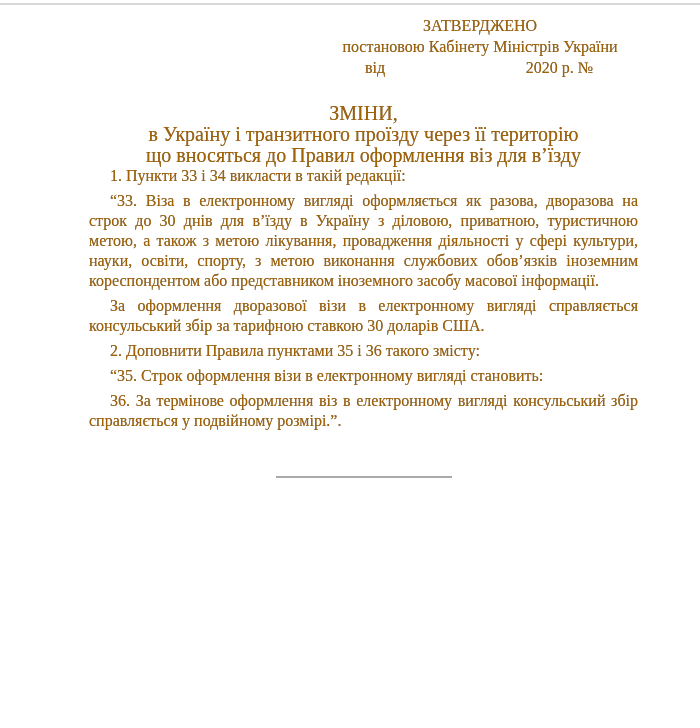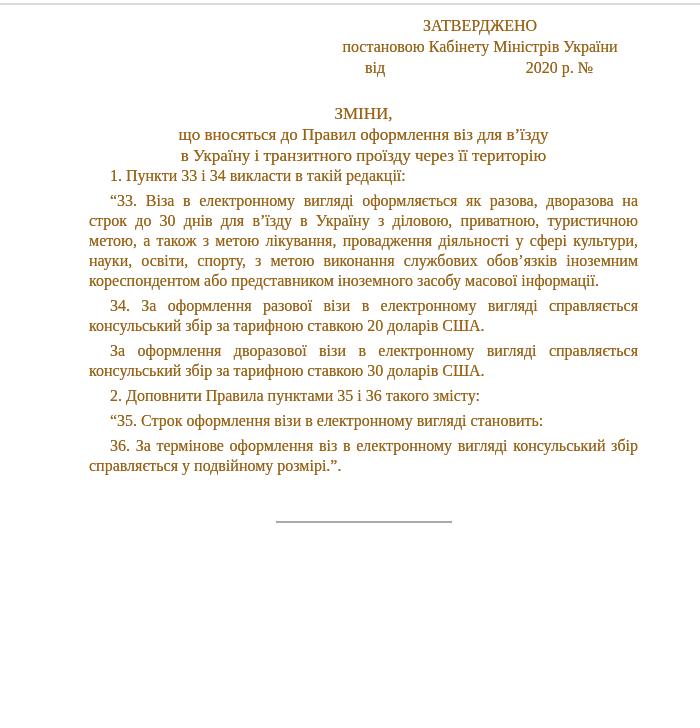--- a/index.html
+++ b/index.html
@@ -35,21 +35,21 @@
     line-height: 21px;
     text-align: center;
   }
   .approval-date {
     display: flex;
     justify-content: space-between;
     padding: 0 30px 0 28px;
   }
   .title {
     margin-top: 25px;
-    font-size: 17px;
+    font-size: 20px;
     line-height: 21px;
     text-align: center;
   }
   .doc-body {
     font-size: 16px;
     line-height: 20px;
     text-align: justify;
   }
   .doc-body p {
     margin: 0 0 5px 0;
@@ -74,28 +74,27 @@
       <div>ЗАТВЕРДЖЕНО</div>
       <div>постановою Кабінету Міністрів України</div>
       <div class="approval-date">
         <span>від</span>
         <span>2020 р. №</span>
       </div>
     </div>
 
     <div class="title">
       <div>ЗМІНИ,</div>
+      <div>в Україну і транзитного проїзду через її територію</div>
       <div>що вносяться до Правил оформлення віз для в’їзду</div>
-      <div>в Україну і транзитного проїзду через її територію</div>
     </div>
 
     <div class="doc-body">
       <p>1. Пункти 33 і 34 викласти в такій редакції:</p>
       <p>“33. Віза в електронному вигляді оформляється як разова, дворазова на строк до 30 днів для в’їзду в Україну з діловою, приватною, туристичною метою, а також з метою лікування, провадження діяльності у сфері культури, науки, освіти, спорту, з метою виконання службових обов’язків іноземним кореспондентом або представником іноземного засобу масової інформації.</p>
-      <p>34. За оформлення разової візи в електронному вигляді справляється консульський збір за тарифною ставкою 20 доларів США.</p>
       <p>За оформлення дворазової візи в електронному вигляді справляється консульський збір за тарифною ставкою 30 доларів США.</p>
       <p>2. Доповнити Правила пунктами 35 і 36 такого змісту:</p>
       <p>“35. Строк оформлення візи в електронному вигляді становить:</p>
       <p>36. За термінове оформлення віз в електронному вигляді консульський збір справляється у подвійному розмірі.”.</p>
     </div>
 
     <div class="divider"></div>
 
   </div>
 </div>

